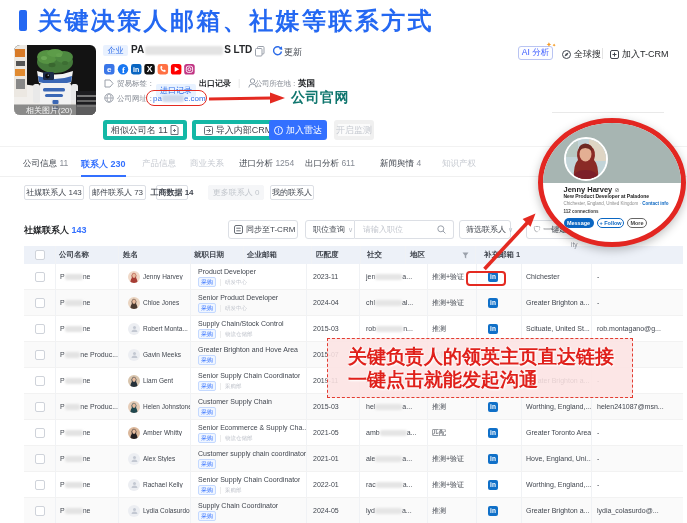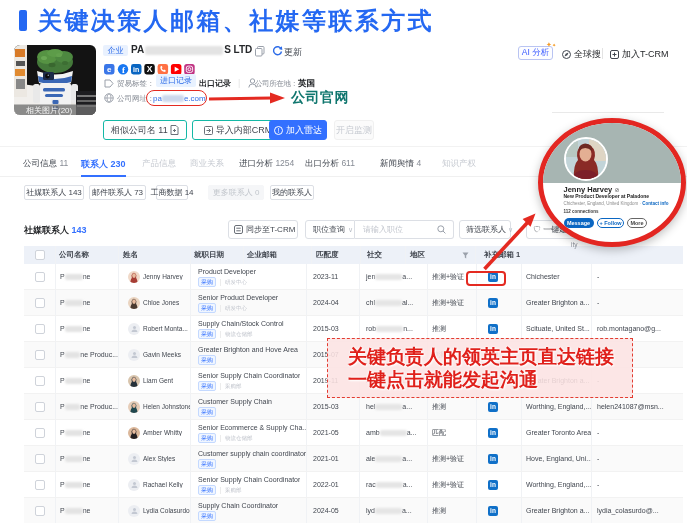--- a/index.html
+++ b/index.html
@@ -7,21 +7,21 @@
 .abs { position:absolute; }
 .blur { display:inline-block; background:#e3e3e3; border-radius:2px; filter:blur(1px); vertical-align:middle; }
 
 .titlebar { left:19px; top:10px; width:8px; height:21px; background:#2468f2; border-radius:2px; }
 .title { left:38px; top:5px; font-size:24px; font-weight:bold; color:#2468f2; letter-spacing:2.4px; }
 
 .tag-ent { left:103px; top:45px; width:25px; height:11px; background:#e9f1fe; color:#2d6ce8; font-size:8px; border-radius:2px; text-align:center; line-height:11px; }
 .coname { left:131px; top:44px; font-size:10px; font-weight:bold; color:#26282b; }
 .crow { font-size:7.5px; color:#868b94; white-space:nowrap; }
 .tag-imp { display:inline-block; background:#e8f2ff; color:#2d6ce8; font-size:8px; padding:1px 4px; border-radius:2px; }
-.btnrow { top:120px; height:20px; border:1px solid #14b8a6; border-radius:3px; font-size:9px; white-space:nowrap; color:#41464f; display:flex; align-items:center; justify-content:center; background:#fff; }
+.btnrow { top:120px; height:20px; border:4px solid #14b8a6; border-radius:3px; font-size:9px; white-space:nowrap; color:#41464f; display:flex; align-items:center; justify-content:center; background:#fff; }
 
 .redoval { left:146px; top:90px; width:61px; height:16px; border:1.5px solid #e42a21; border-radius:9px; }
 .redtext1 { left:291px; top:89px; font-size:14px; font-weight:bold; color:#0f766e; letter-spacing:0.5px; }
 .annbox { left:327px; top:338px; width:306px; height:60px; background:rgba(252,227,227,0.88); border:1.5px dashed #e23c31; color:#e0201b; font-size:19px; font-weight:bold; padding:6px 0 0 20px; line-height:23px; text-shadow:0 0 2px #fff,0 0 3px #fff,1px 1px 2px #fff; }
 .redbox-in { left:466px; top:270.5px; width:40px; height:15.5px; border:2px solid #e42a21; border-radius:4px; }
 
 .aibtn { left:518px; top:46px; width:35px; height:14px; border:1px solid #b9c4f2; border-radius:3px; background:#fdfdff; font-size:8.5px; color:#3a5bff; display:flex; align-items:center; justify-content:center; }
 .trtext { top:48px; font-size:9px; color:#26282b; display:flex; align-items:center; }
 
 .tab { top:158px; font-size:8.5px; white-space:nowrap; color:#41464f; }
@@ -142,21 +142,21 @@
 <rect x="80.2" y="0" width="10.5" height="10.5" rx="2.6" fill="#c13584"></rect>
       <rect x="82.3" y="2.1" width="6.3" height="6.3" rx="1.9" fill="none" stroke="#fff" stroke-width="0.9"></rect>
       <circle cx="85.4" cy="5.2" r="1.5" fill="none" stroke="#fff" stroke-width="0.9"></circle>
 </svg>
 </div>
 
 <svg class="abs" style="left:104px;top:79px;" width="10" height="9" viewBox="0 0 10 9">
     <path d="M1 1 h5 l3 3.5 -3 3.5 h-5 z" fill="none" stroke="#9aa0aa" stroke-width="1"></path>
   </svg>
 <div class="abs crow" style="left:117px;top:79px;">贸易标签：</div>
-<div class="abs tag-imp" style="left:156px;top:74px;">进口记录</div>
+<div class="abs tag-imp" style="left:156px;top:84px;">进口记录</div>
 <div class="abs" style="left:199px;top:78px;font-size:8px;color:#26282b;font-weight:bold;">出口记录</div>
 <div class="abs" style="left:238px;top:78px;font-size:9px;color:#e3e3e3;">|</div>
 <svg class="abs" style="left:248px;top:78px;" width="9" height="10" viewBox="0 0 9 10">
     <circle cx="4.5" cy="3" r="2.2" fill="none" stroke="#9aa0aa"></circle>
     <path d="M0.8 9.5 q0-3.5 3.7-3.5 q3.7 0 3.7 3.5" fill="none" stroke="#9aa0aa"></path>
   </svg>
 <div class="abs crow" style="left:255px;top:79px;letter-spacing:-0.4px;">公司所在地：</div>
 <div class="abs" style="left:298px;top:78px;font-size:8.5px;color:#26282b;font-weight:bold;">英国</div>
 
 <svg class="abs" style="left:104px;top:93px;" width="10" height="10" viewBox="0 0 10 10">
@@ -203,21 +203,21 @@
 <div class="abs tab dis" style="left:190px;">商业关系</div>
 <div class="abs tab" style="left:239px;">进口分析 <span class="n">1254</span></div>
 <div class="abs tab" style="left:305px;">出口分析 <span class="n">611</span></div>
 <div class="abs tab" style="left:380px;">新闻舆情 <span class="n">4</span></div>
 <div class="abs tab dis" style="left:442px;">知识产权</div>
 <div class="abs tabline"></div>
 <div class="abs inkbar"></div>
 
 <div class="abs pill" style="left:24px;width:60px;">社媒联系人 143</div>
 <div class="abs pill" style="left:89px;width:57px;">邮件联系人 73</div>
-<div class="abs pill" style="left:156px;width:32px;">工商数据 14</div>
+<div class="abs pill" style="left:156px;width:32px;font-weight:bold;">工商数据 14</div>
 <div class="abs pill dis" style="left:208px;width:56px;">更多联系人 0</div>
 <div class="abs pill" style="left:270px;width:44px;">我的联系人</div>
 
 <div class="abs lhead">社媒联系人 <span style="color:#3370ff;">143</span></div>
 <div class="abs ctrl" style="left:228px;width:70px;padding-left:5px;"><svg width="9" height="9" viewBox="0 0 9 9" style="margin-right:3px;">
       <rect x="0.5" y="0.5" width="8" height="8" rx="1.5" fill="none" stroke="#6b7078"></rect>
       <path d="M2.3 3.2 h4.4 M2.3 5.8 h4.4" stroke="#6b7078"></path>
     </svg>同步至T-CRM</div>
 <div class="abs ctrl" style="left:305px;width:50px;padding-left:7px;border-radius:3px 0 0 3px;">职位查询<span style="color:#b9bec7;font-size:7px;margin-left:3px;">∨</span></div>
 <div class="abs ctrl" style="left:355px;width:99px;padding-left:8px;border-left:none;border-radius:0 3px 3px 0;">

